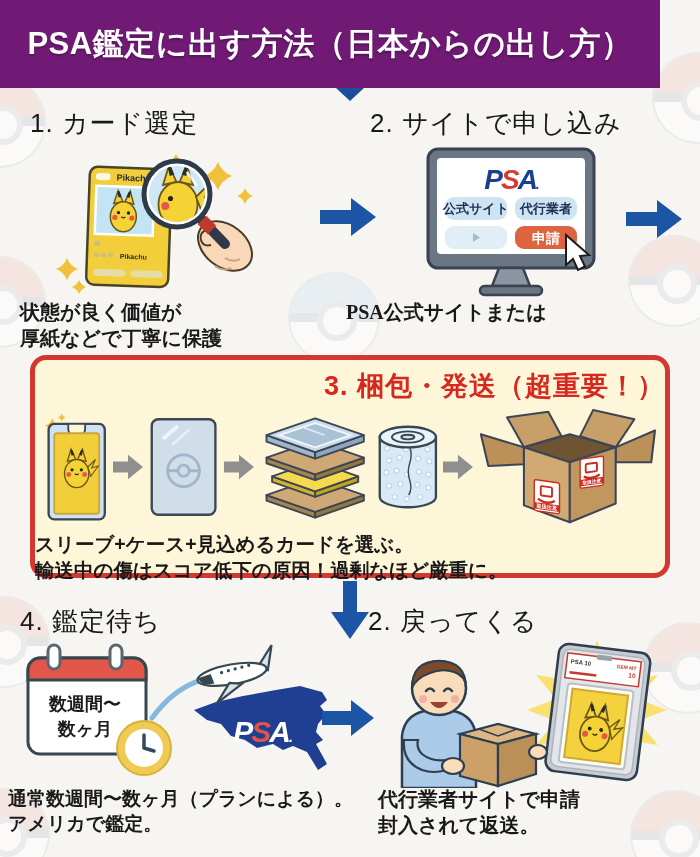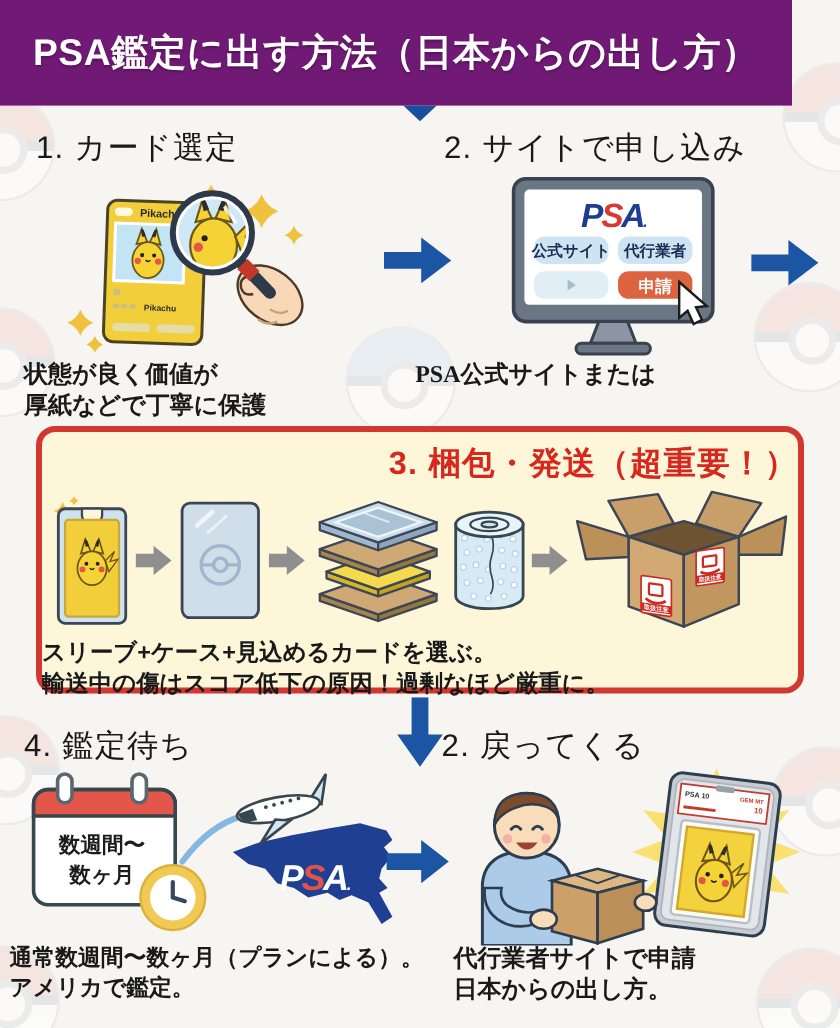--- a/index.html
+++ b/index.html
@@ -408,16 +408,16 @@
       </g>
 
       <path d="M14,86 Q12,108 32,116 Q44,120 56,116 L56,106 Q42,108 32,100 Q26,94 28,86 Z" fill="#abcbe8" stroke="#2c3e50" stroke-width="2.2"></path>
       <ellipse cx="63" cy="112" rx="11" ry="8" fill="#f9dcba" stroke="#2c3e50" stroke-width="2.2"></ellipse>
       <ellipse cx="148" cy="98" rx="9" ry="7" fill="#f9dcba" stroke="#2c3e50" stroke-width="2.2"></ellipse>
     </g>
   </svg>
 
   <div class="abs caption" style="left:378px; top:786px; width:290px;">
     <div>代行業者サイトで申請</div>
-    <div>日本からの出し方。</div>
+    <div>封入されて返送。</div>
   </div>
 
 </div>
 
 </body></html>

